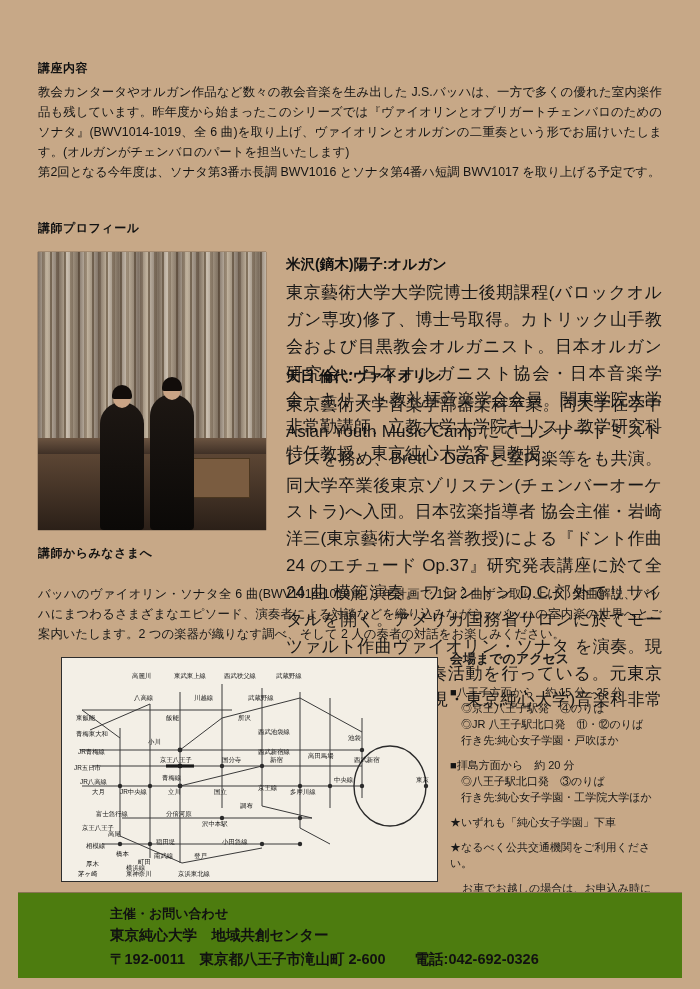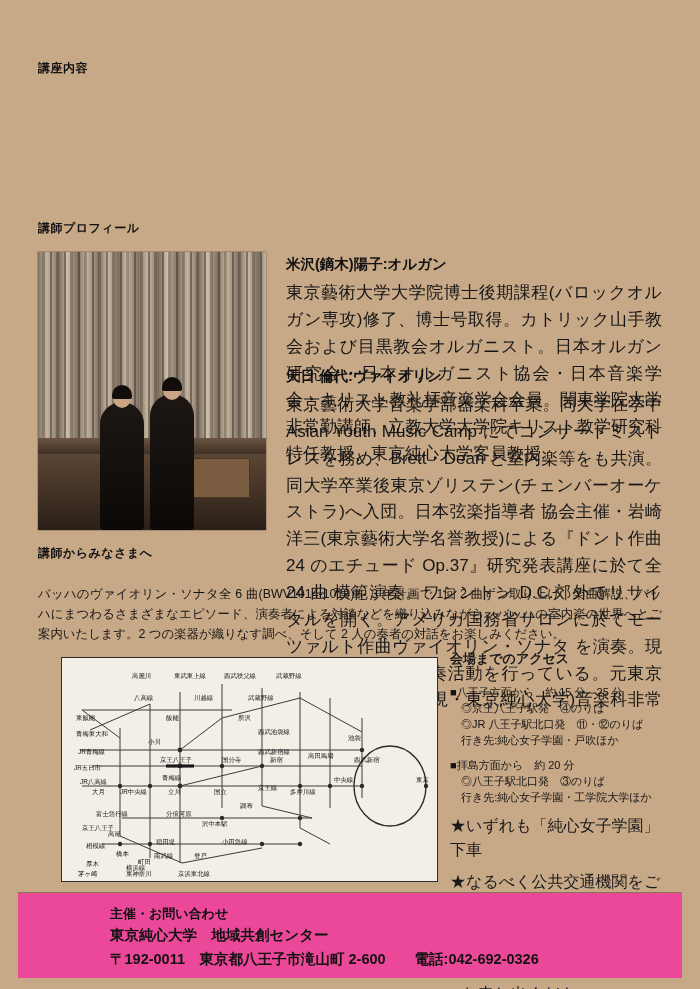--- a/index.html
+++ b/index.html
@@ -188,34 +188,34 @@
     margin-bottom: 16px;
   }
   .access .a-group { margin-bottom: 9px; }
   .access .a-line {
     font-size: 11px;
     line-height: 1.46;
     color: #141414;
   }
   .access .a-line.ind { padding-left: 11px; }
   .access .a-note {
-    font-size: 16px;
+    font-size: 11px;
     line-height: 1.5;
     margin-top: 8px;
   }
   .access .a-note.ind2 { padding-left: 12px; }
 
   
   .footer {
     position: absolute;
     left: 18px;
     top: 892px;
     width: 664px;
     height: 85px;
-    background: #ec4899;
+    background: #4d7c0f;
     border-top: 1px solid #8a7455;
   }
   .footer-inner {
     position: absolute;
     left: 92px;
     top: 10px;
   }
   .footer .f-line {
     font-size: 13px;
     line-height: 1.62;
@@ -226,20 +226,22 @@
   .footer .f-line.first { font-weight: bold; }
 </style>
 </head>
 <body>
 
 <div class="page">
   <div class="page-inner">
 
     <div id="course-section">
       <div class="sec-head">講座内容</div>
+      <p class="body-text" style="white-space: pre-line;">教会カンタータやオルガン作品など数々の教会音楽を生み出した J.S.バッハは、一方で多くの優れた室内楽作品も残しています。昨年度から始まったこのシリーズでは『ヴァイオリンとオブリガートチェンバロのためのソナタ』(BWV1014-1019、全 6 曲)を取り上げ、ヴァイオリンとオルガンの二重奏という形でお届けいたします。(オルガンがチェンバロのパートを担当いたします)
+第2回となる今年度は、ソナタ第3番ホ長調 BWV1016 とソナタ第4番ハ短調 BWV1017 を取り上げる予定です。</p>
     </div>
 
     <div id="profile-section">
       <div class="sec-head">講師プロフィール</div>
     </div>
 
     <div class="photo">
       <div class="organ"></div>
       <div class="organ2"></div>
       <div class="ledge"></div>

